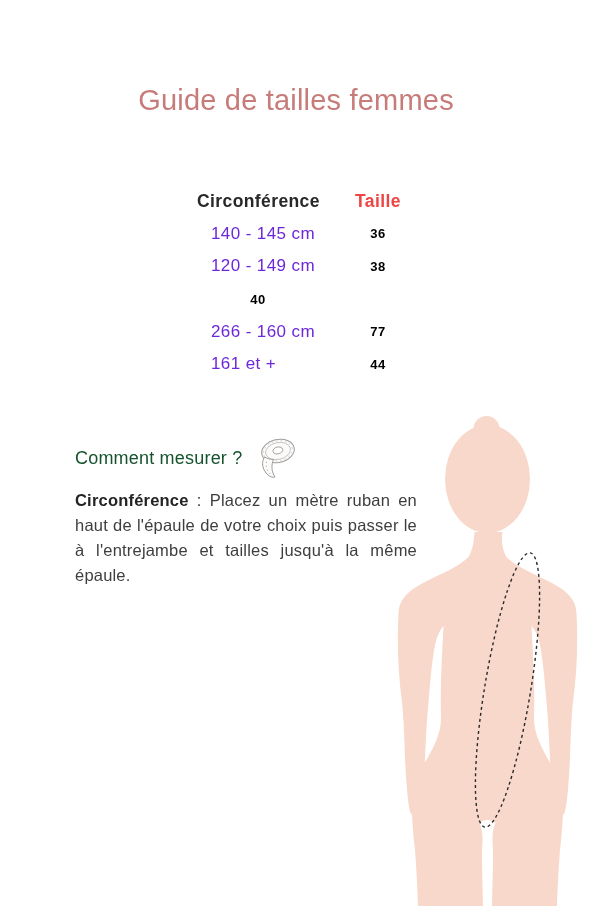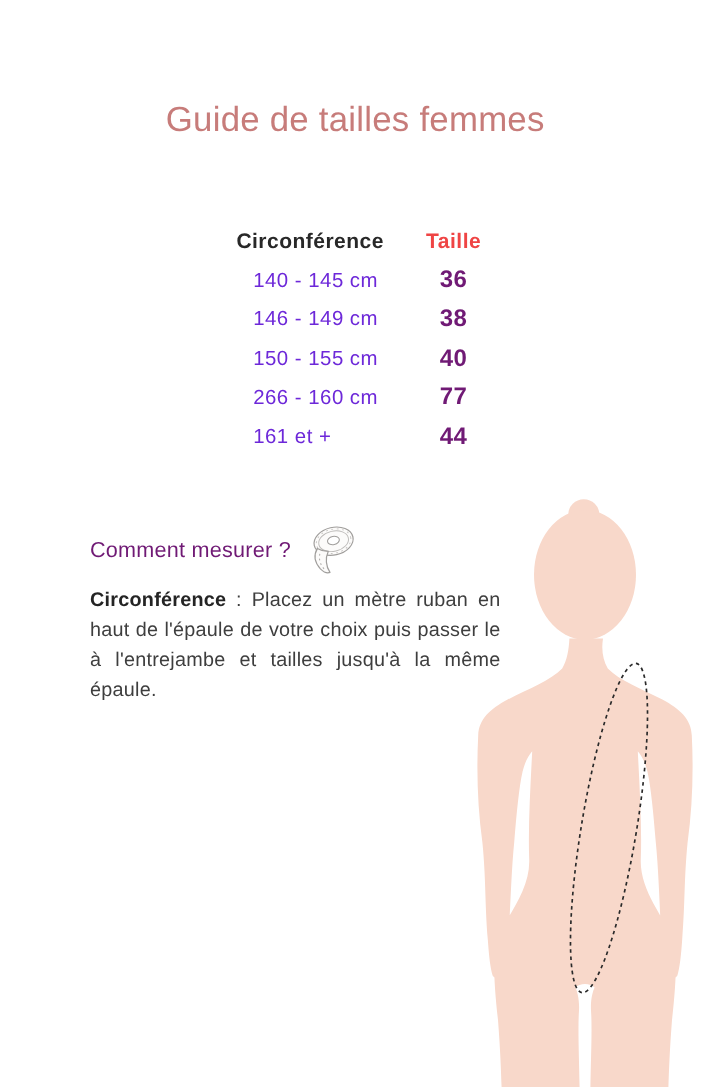--- a/index.html
+++ b/index.html
@@ -41,41 +41,41 @@
     box-sizing: border-box;
     font-size: 17px;
     color: #6d28d9;
     letter-spacing: 0.4px;
     padding-left: 14px;
   }
   .c2 {
     width: 62px;
     margin-left: 30px;
     text-align: center;
-    font-size: 20px;
+    font-size: 13px;
     font-weight: 700;
-    color: #701a75;
+    color: #000000;
     letter-spacing: 0.4px;
   }
   .t-row.header .c1 {
     text-align: center;
     padding-left: 0;
     font-weight: 700;
     color: #282828;
     font-size: 17.5px;
   }
   .t-row.header .c2 { color: #ef4444; font-size: 17.5px; }
 
   
   .measure-heading {
     position: absolute;
     left: 75px;
     top: 448px;
     font-size: 18px;
-    color: #701a75;
+    color: #14532d;
     letter-spacing: 0.2px;
   }
   .tape-icon {
     position: absolute;
     left: 251px;
     top: 434px;
     width: 50px;
     height: 48px;
   }
   .measure-text {
@@ -110,25 +110,24 @@
   <div class="size-table">
     <div class="t-row header">
       <div class="c1">Circonférence</div>
       <div class="c2">Taille</div>
     </div>
     <div class="t-row">
       <div class="c1">140 - 145 cm</div>
       <div class="c2">36</div>
     </div>
     <div class="t-row">
-      <div class="c1">146 - 149 cm</div>
+      <div class="c1">120 - 149 cm</div>
       <div class="c2">38</div>
     </div>
     <div class="t-row">
-      <div class="c1">150 - 155 cm</div>
       <div class="c2">40</div>
     </div>
     <div class="t-row">
       <div class="c1">266 - 160 cm</div>
       <div class="c2">77</div>
     </div>
     <div class="t-row">
       <div class="c1">161 et +</div>
       <div class="c2">44</div>
     </div>

